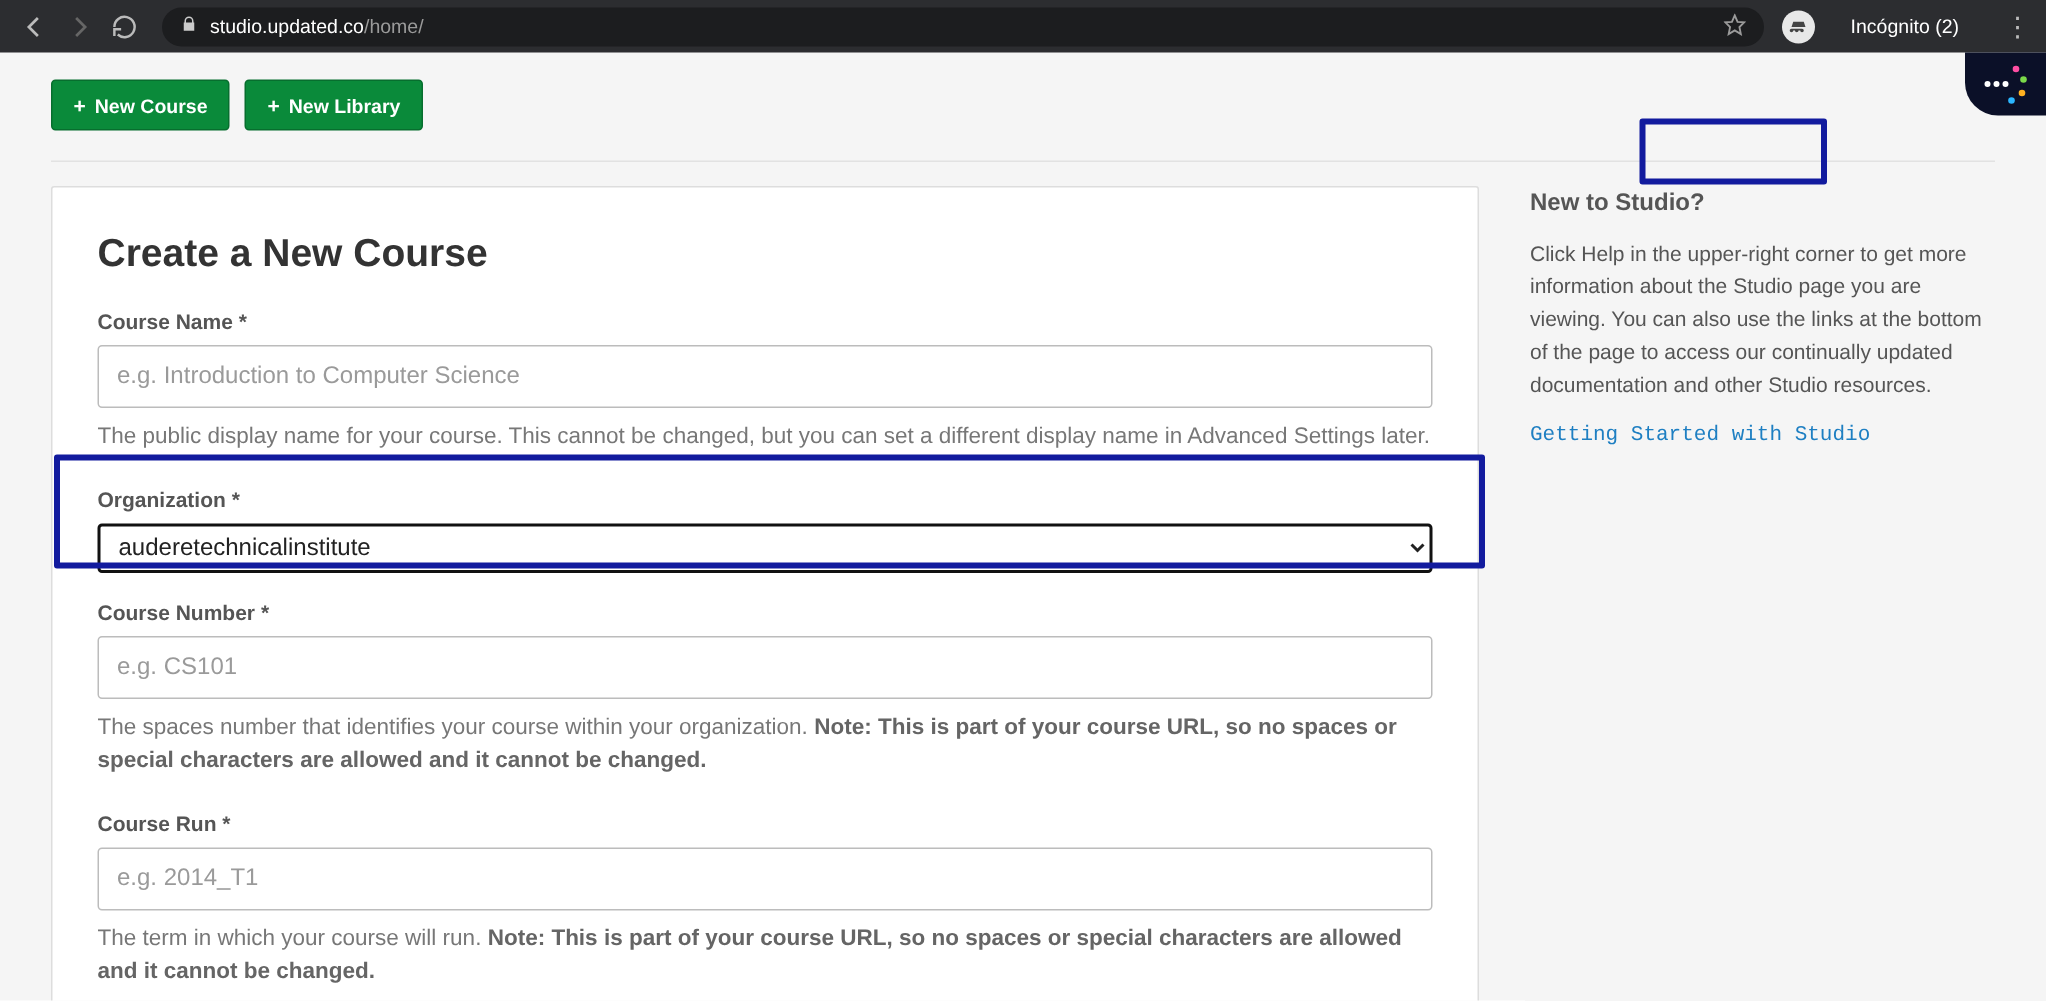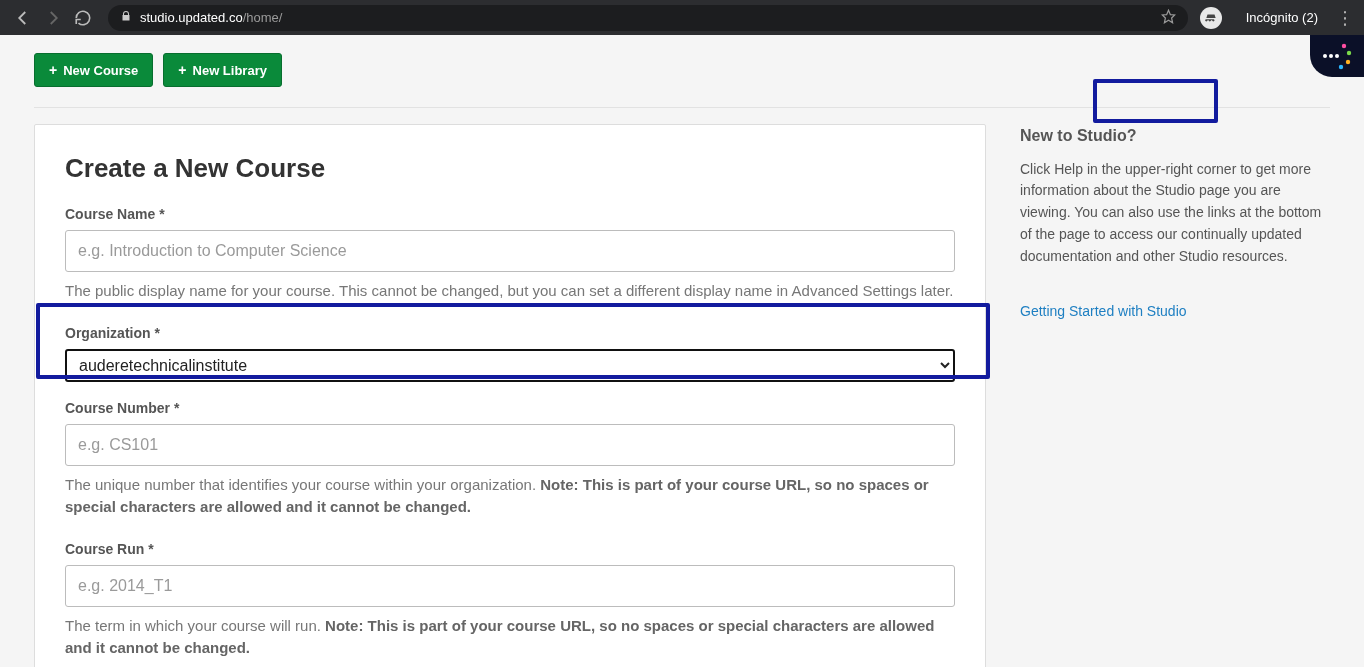--- a/index.html
+++ b/index.html
@@ -33,21 +33,21 @@
     display: flex;
     align-items: center;
     padding: 0 12px;
     color: #ccc;
     font-size: 13px;
   }
   .lock { margin-right: 8px; }
   .url-bold { color: #fff; }
   .url-dim { color: #9a9a9a; }
   .url-star { margin-left: auto; color: #9a9a9a; }
-  .incog-wrap { display:flex; align-items:center; gap:24px; margin-right:8px; }
+  .incog-wrap { display:flex; align-items:center; gap:24px; margin-right:20px; }
   .incog-badge {
     width: 22px; height:22px; border-radius:50%; background:#e8e8e8;
     display:flex; align-items:center; justify-content:center;
   }
   .incog-badge svg { width:14px; height:14px; }
   .incog-text { color:#fff; font-size:13px; }
   .chrome-menu { color:#bbb; margin-left:10px; font-size:18px; line-height:0; }
 
   
   .page {
@@ -203,22 +203,23 @@
   .sb-title {
     font-weight:700;
     color:#555;
     font-size:16px;
     margin-bottom:10px;
   }
   .sb-link {
     color:#1e7fc2;
     text-decoration:none;
     display:inline-block;
-    margin-top:34px;
+    margin-top:13px;
     font-size:14px;
+    font-family:Liberation Mono, monospace;
   }
 </style>
 </head>
 <body>
 
 <div class="browser-chrome">
   <div class="nav-arrows">
     <div class="nav-btn">
       <svg viewBox="0 0 24 24" fill="none" stroke="currentColor" stroke-width="2.4">
           <polyline points="15 4 7 12 15 20"></polyline>
@@ -320,21 +321,21 @@
         </select>
       </div>
 
       <div class="field">
         <label class="field-label">
           <span>Course Number</span>
           <span class="req">*</span>
         </label>
         <input type="text" class="text-input" placeholder="e.g. CS101" style="">
         <div class="helper">
-          <span>The unique number that identifies your course within your organization. </span><b>Note: This is part of your course URL, so no spaces or special characters are allowed and it cannot be changed.</b>
+          <span>The spaces number that identifies your course within your organization. </span><b>Note: This is part of your course URL, so no spaces or special characters are allowed and it cannot be changed.</b>
         </div>
       </div>
 
       <div class="field" style="margin-bottom:10px">
         <label class="field-label">
           <span>Course Run</span>
           <span class="req">*</span>
         </label>
         <input type="text" class="text-input" placeholder="e.g. 2014_T1" style="">
         <div class="helper">

